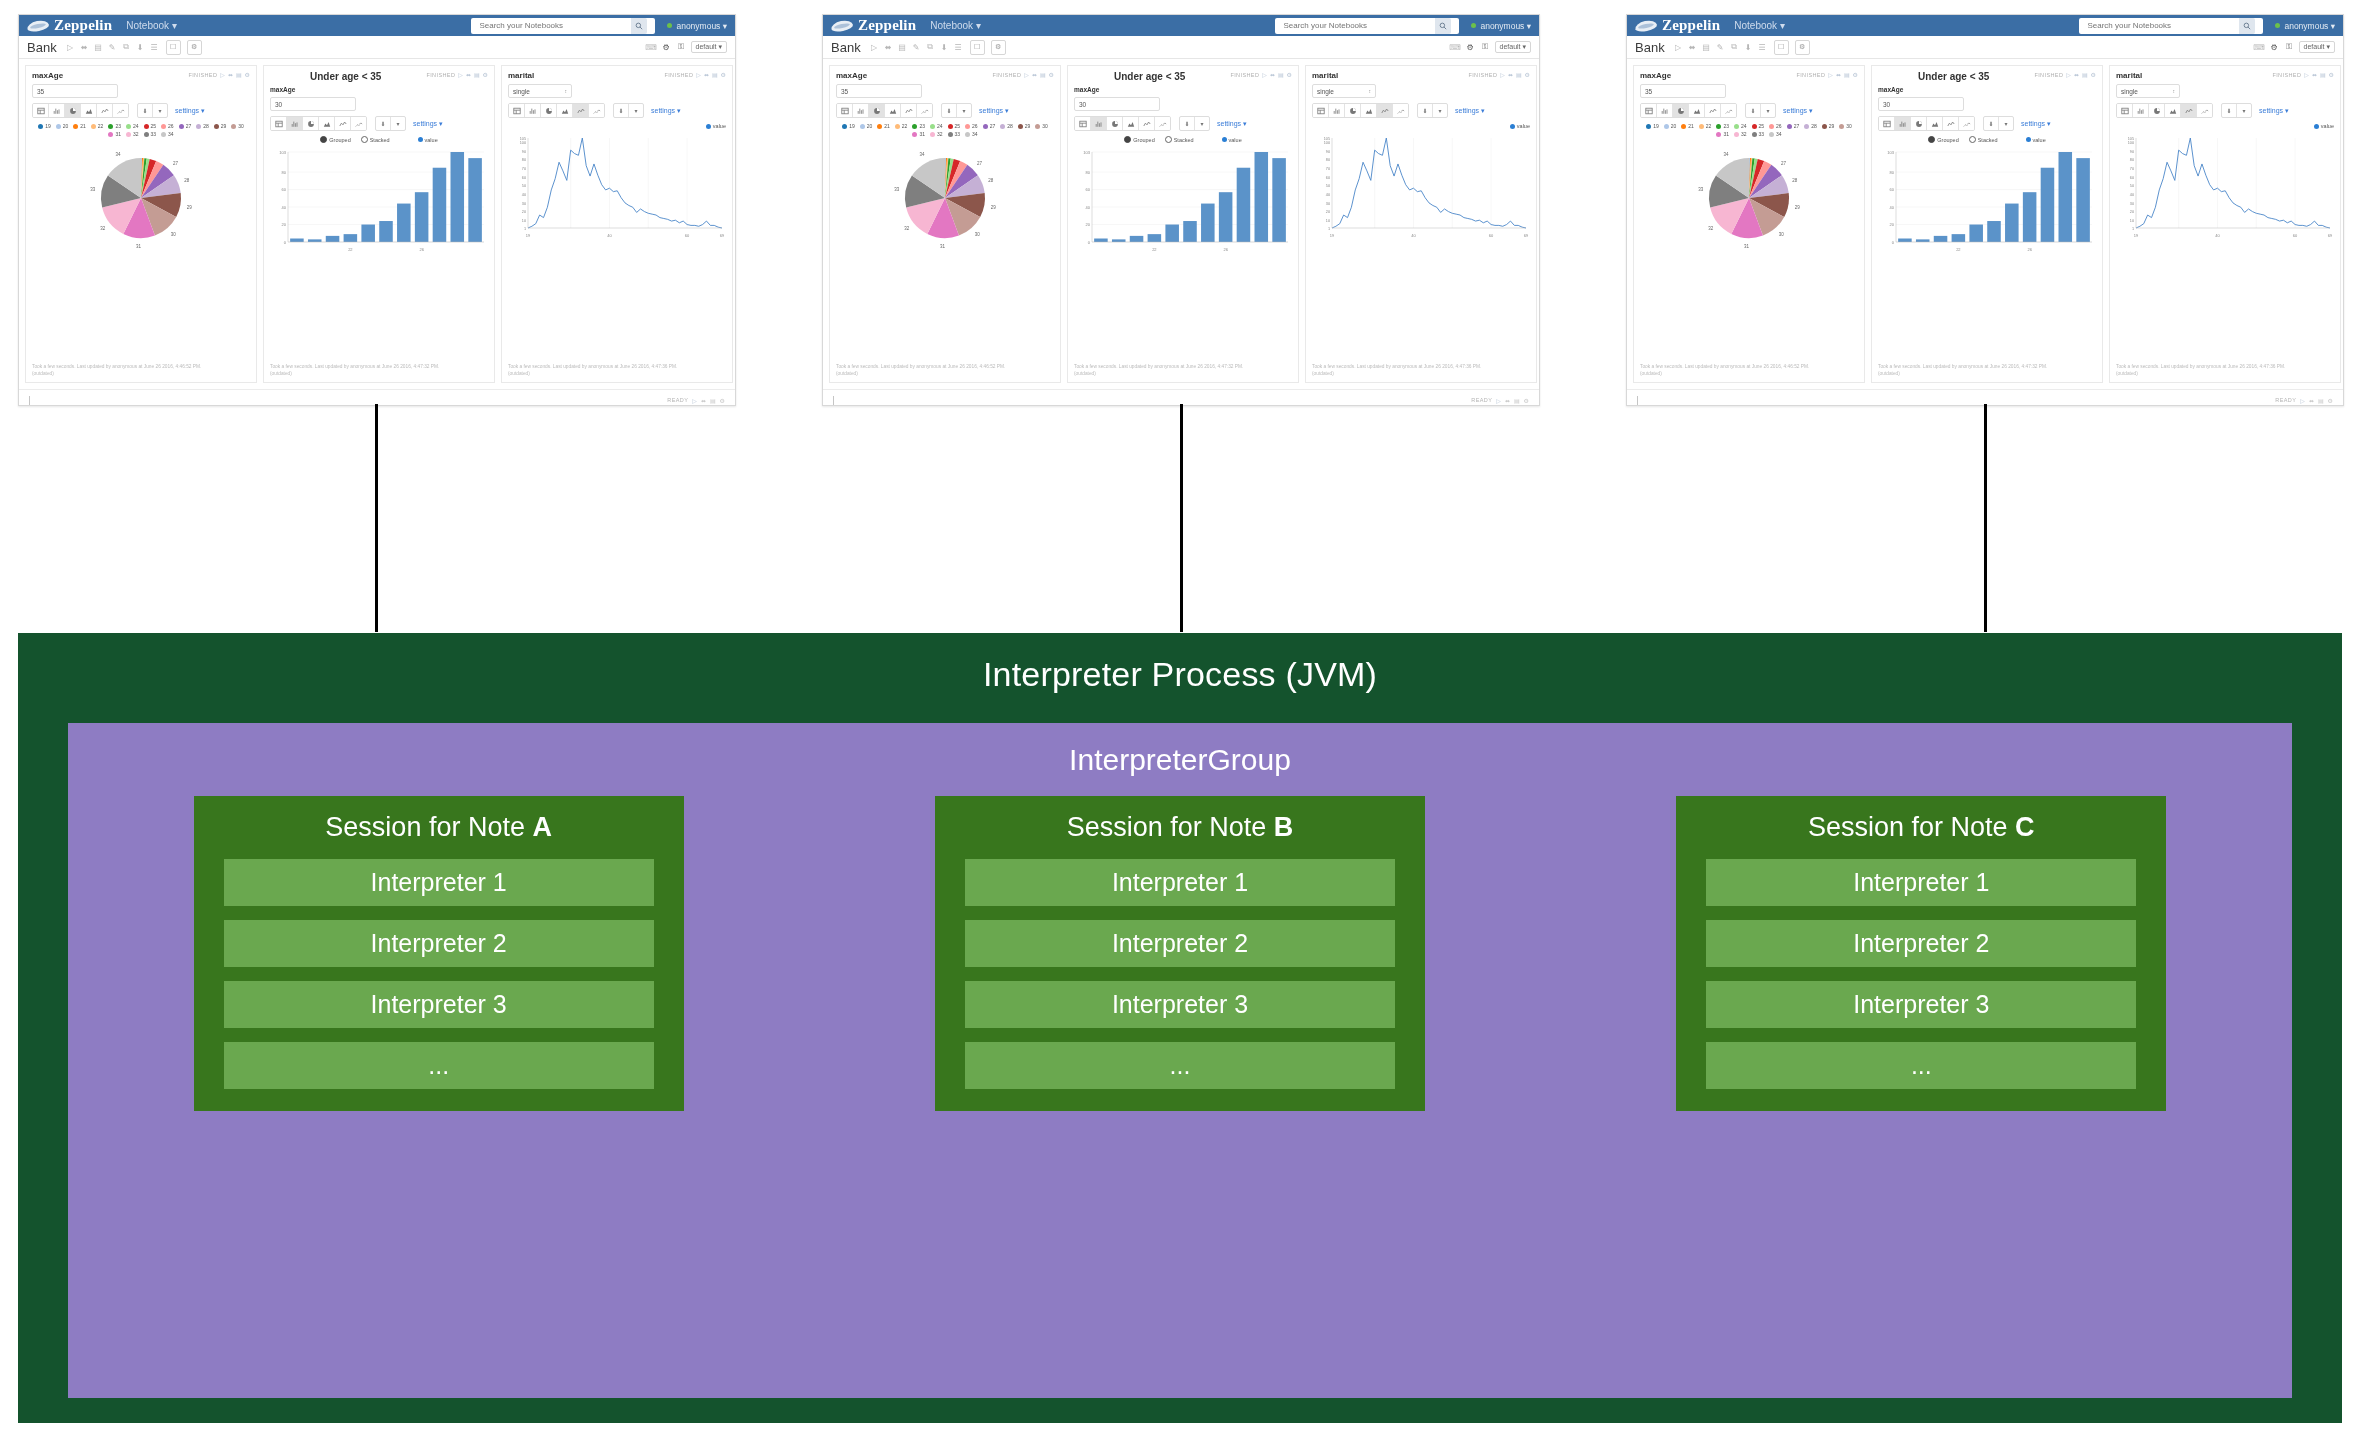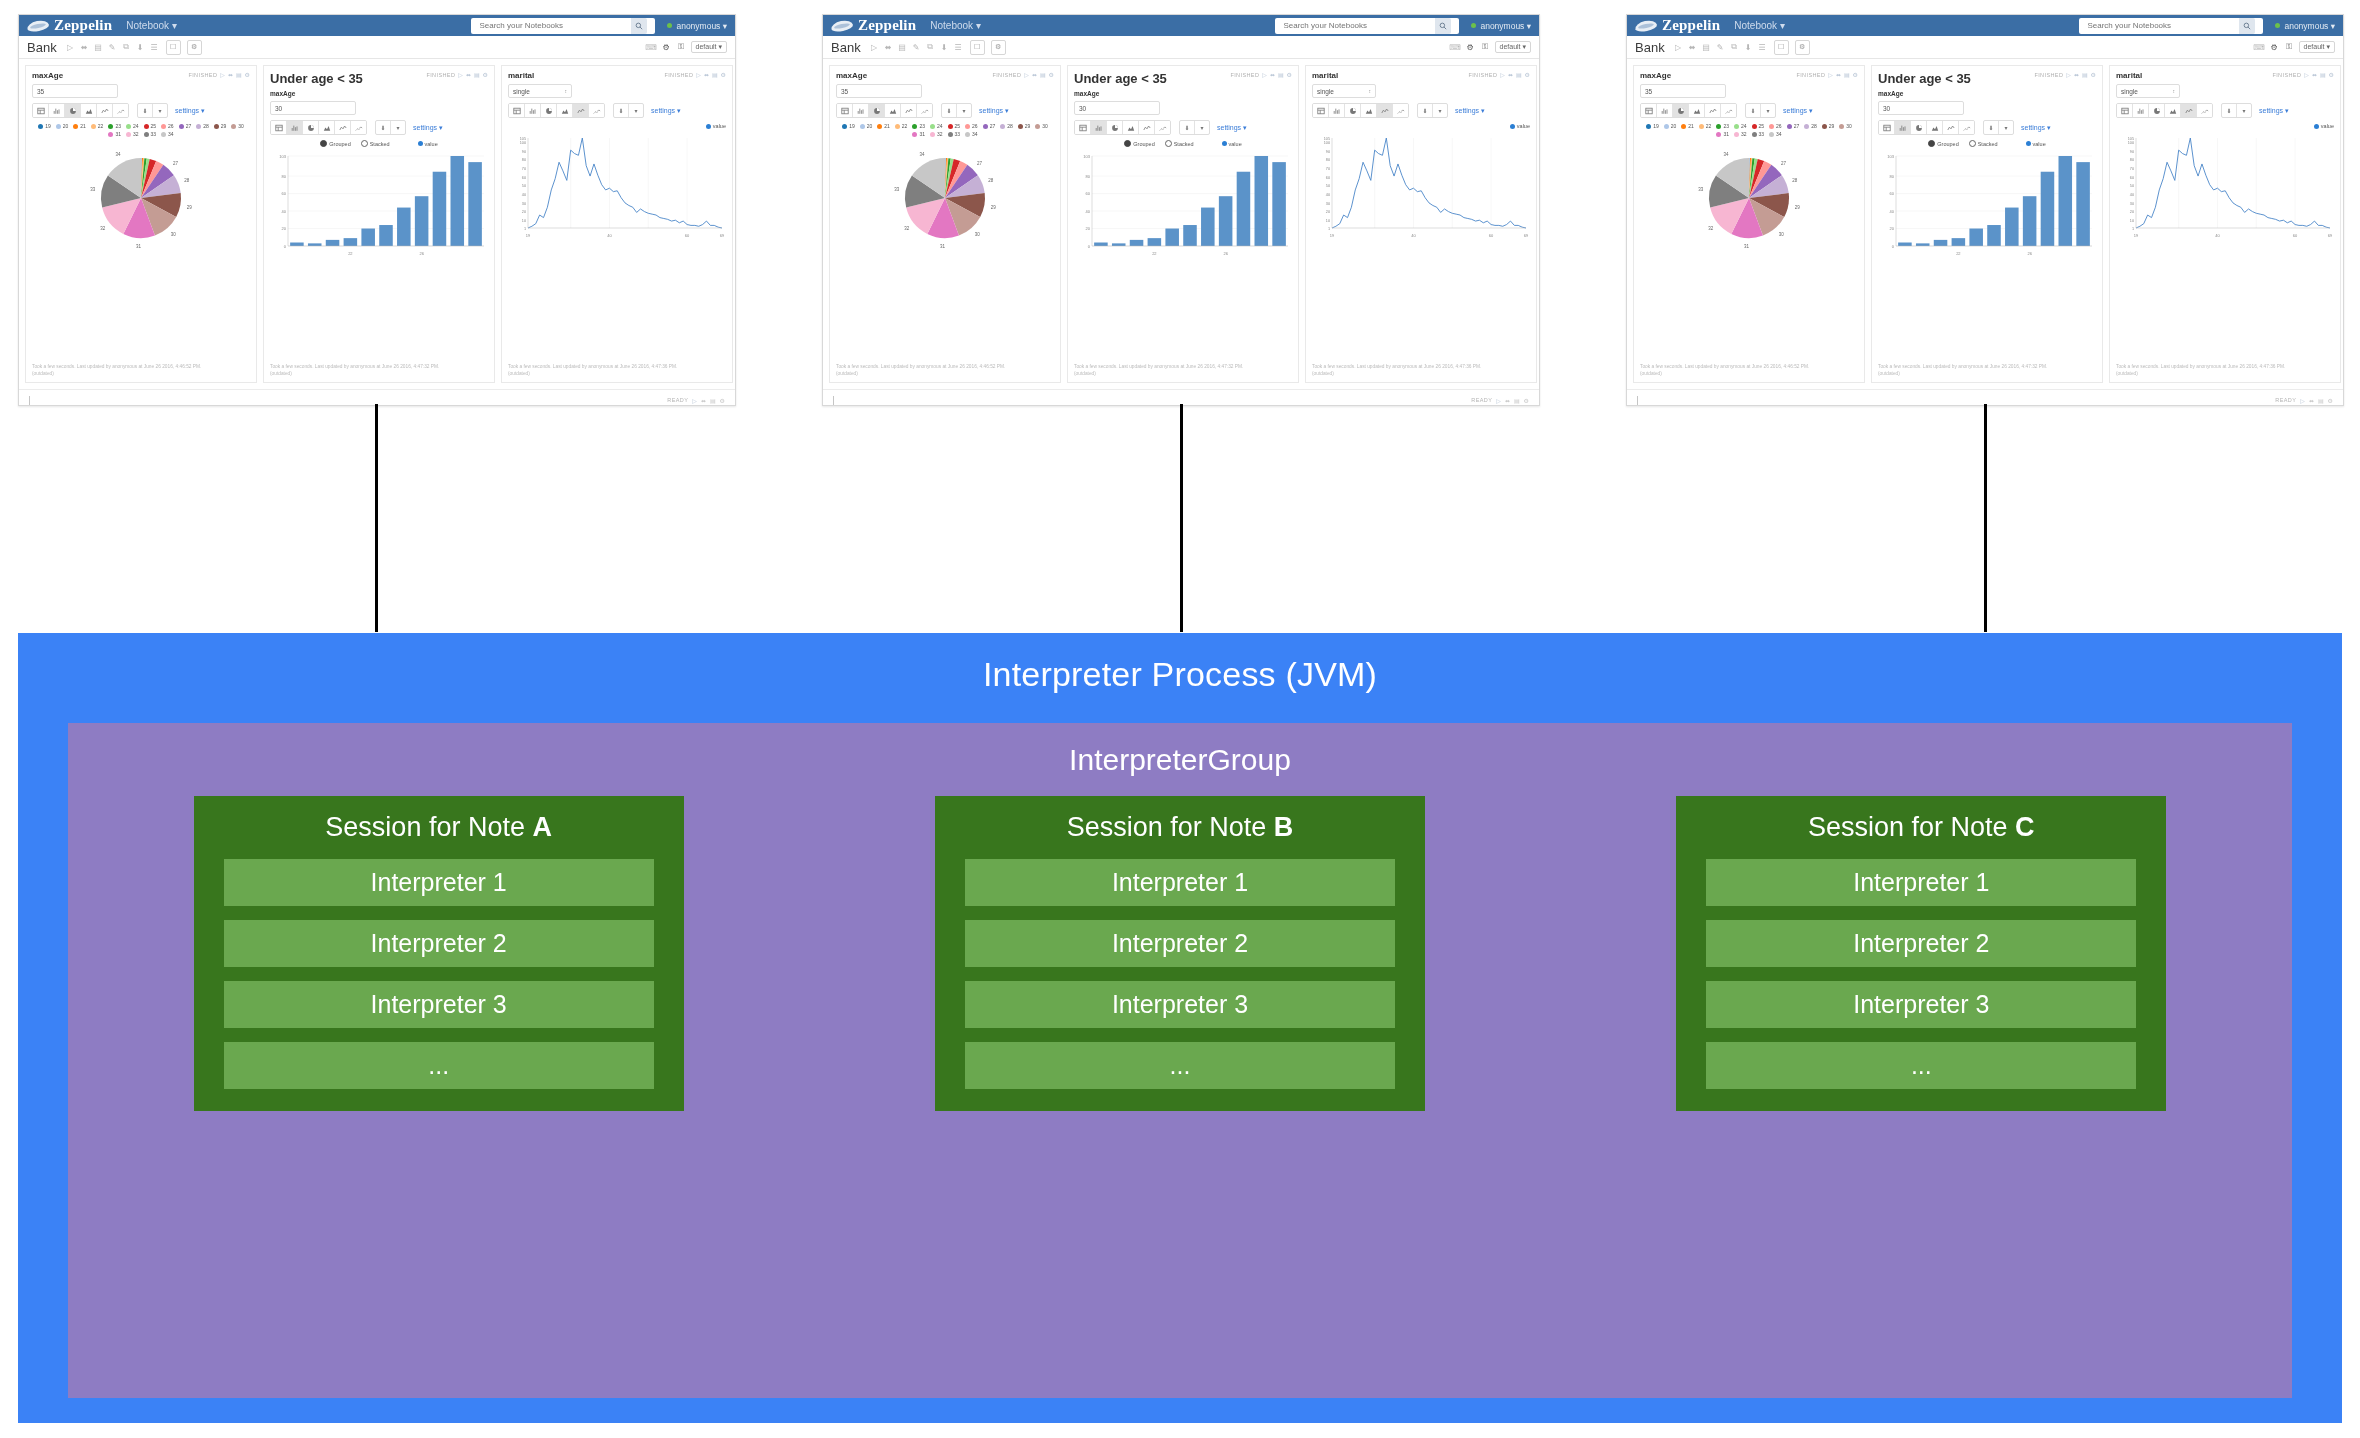--- a/index.html
+++ b/index.html
@@ -38,21 +38,21 @@
   .tb-box{width:13px;height:13px;border:1px solid #d6d6d6;border-radius:2px;display:flex;
       align-items:center;justify-content:center;font-size:7px;color:#9a9a9a;margin-left:6px;}
   .tb-right{margin-left:auto;display:flex;align-items:center;gap:4px;}
   .tb-sel{border:1px solid #d6d6d6;border-radius:2px;font-size:7px;color:#666;padding:1px 4px;}
 
   .nb-body{display:flex;padding:6px;gap:6px;height:330px;box-sizing:border-box;}
   .para{flex:1;border:1px solid #e9e9e9;background:#fff;display:flex;flex-direction:column;
         padding:5px 6px;box-sizing:border-box;position:relative;}
   .p-head{display:flex;align-items:flex-start;}
   .p-title{font-size:8px;color:#333;font-weight:bold;}
-  .p-title.big{font-size:13px;font-weight:600;}
+  .p-title.big{font-size:10px;font-weight:600;margin-left:40px;}
   .p-status{margin-left:auto;display:flex;align-items:center;gap:3px;}
   .p-status .st{font-size:5.5px;color:#b0b0b0;letter-spacing:.4px;}
   .p-status .si{font-size:6px;color:#b9c6d6;}
   .p-input{margin-top:4px;border:1px solid #ddd;border-radius:2px;height:14px;width:86px;
       font-size:6.5px;color:#555;display:flex;align-items:center;padding:0 4px;box-sizing:border-box;}
   .p-select{margin-top:4px;border:1px solid #ddd;border-radius:2px;height:14px;width:64px;
       font-size:6.5px;color:#555;display:flex;align-items:center;padding:0 4px;box-sizing:border-box;
       justify-content:space-between;}
   .p-select .caret{font-size:5px;color:#999;}
 
@@ -84,21 +84,21 @@
 
   .nb-status{height:20px;border-top:1px solid #ececec;display:flex;align-items:center;padding:0 10px;}
   .nb-status .cursor{width:1px;height:9px;background:#c5c5c5;}
   .nb-status .right{margin-left:auto;display:flex;align-items:center;gap:4px;}
   .nb-status .rd{font-size:5.5px;color:#b4b4b4;letter-spacing:.4px;}
 
   
   .conn{position:absolute;width:3px;background:#000;}
 
   
-  .proc{position:absolute;left:18px;top:633px;width:2324px;height:790px;background:#3b82f6;}
+  .proc{position:absolute;left:18px;top:633px;width:2324px;height:790px;background:#14532d;}
   .proc-title{color:#fff;font-size:34px;text-align:center;padding-top:22px;letter-spacing:.2px;}
   .group{position:absolute;left:50px;top:90px;width:2224px;height:675px;background:#8e7cc3;}
   .group-title{color:#fff;font-size:30px;text-align:center;padding-top:20px;}
   .sessions{position:absolute;left:0;top:73px;width:100%;display:flex;justify-content:space-around;}
   .session{width:490px;background:#38761d;padding:16px 30px 22px;box-sizing:border-box;}
   .session-title{color:#fff;font-size:27px;text-align:center;margin-bottom:16px;}
   .session-title b{font-weight:bold;}
   .interp{background:#6aa84f;color:#fff;font-size:25px;text-align:center;padding:9px 0;margin-bottom:14px;}
   .interp:last-child{margin-bottom:0;}
 </style>

